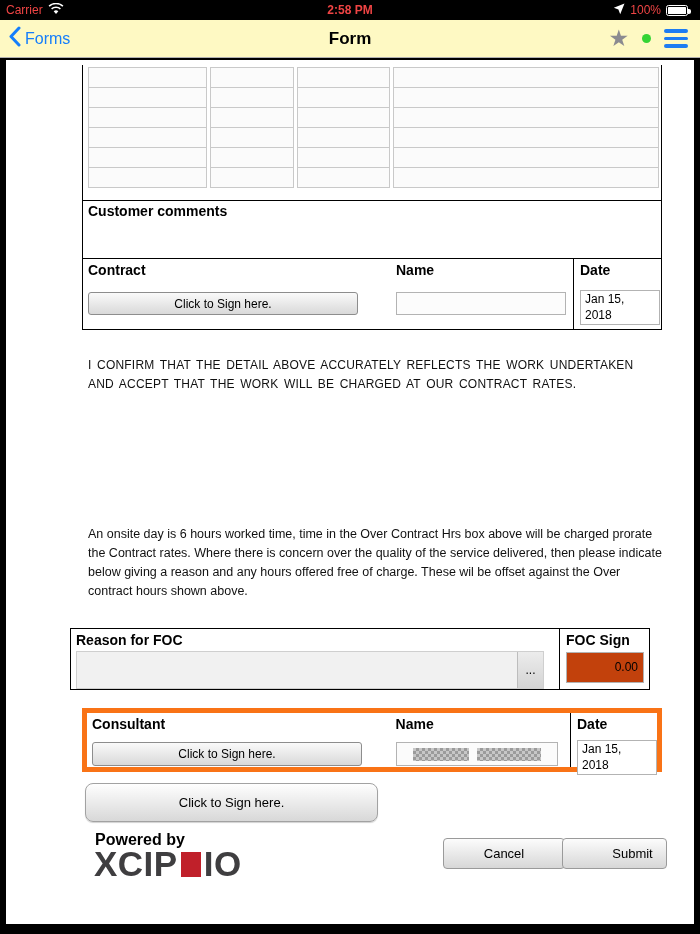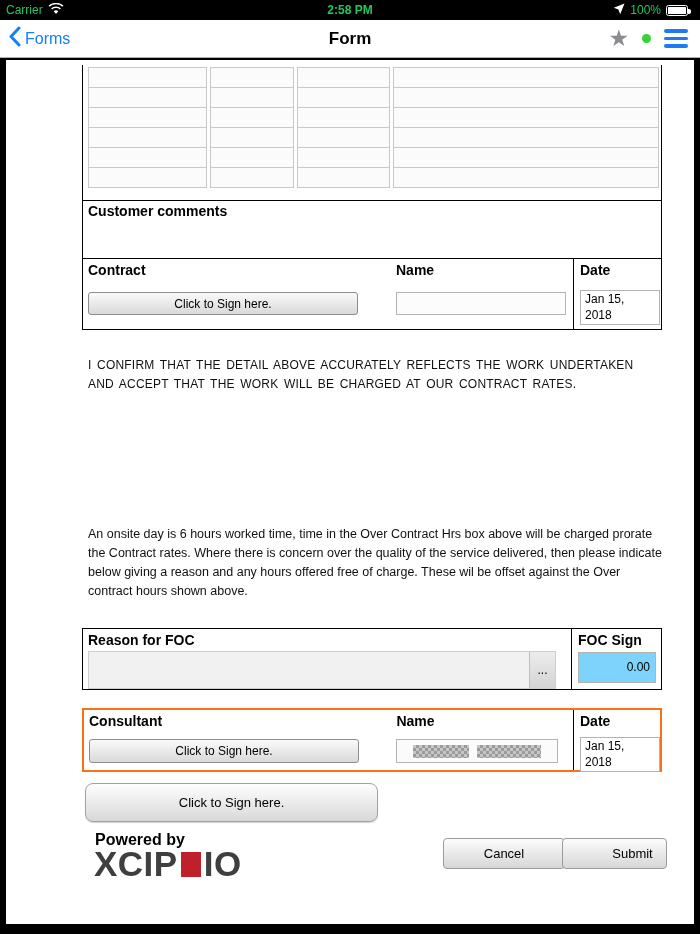--- a/index.html
+++ b/index.html
@@ -2,29 +2,29 @@
 <html><head>
 <meta charset="utf-8">
 <style>
   * { margin:0; padding:0; box-sizing:border-box; }
   html,body { background:#000; }
   body { font-family:"Liberation Sans", sans-serif; }
   .screen { position:relative; width:700px; height:934px; background:#000; overflow:hidden; }
 
   
   .status-bar { position:absolute; top:0; left:0; width:700px; height:20px; background:#000;
-    color:#22c55e; font-size:12px; display:flex; align-items:center; }
+    color:#ef4444; font-size:12px; display:flex; align-items:center; }
   .sb-left { position:absolute; left:6px; display:flex; align-items:center; gap:5px; }
   .sb-time { position:absolute; left:0; right:0; text-align:center; font-weight:700; }
   .sb-right { position:absolute; right:12px; display:flex; align-items:center; gap:5px; }
   .battery { position:relative; width:22px; height:11px; border:1px solid #fff; border-radius:2.5px; background:#fff; background-clip:content-box; padding:1px; }
   .battery::after { content:""; position:absolute; right:-4px; top:3px; width:3px; height:5px; background:#fff; border-radius:0 2px 2px 0; }
 
   
-  .nav-bar { position:absolute; top:20px; left:0; width:700px; height:38px; background:#ffffff;
+  .nav-bar { position:absolute; top:20px; left:0; width:700px; height:38px; background:#fef9c3;
     border-bottom:1px solid #b0b0b0; }
   .nav-back { position:absolute; left:8px; top:0; height:37px; display:flex; align-items:center; gap:4px;
     color:#157efb; font-size:16px; cursor:pointer; }
   .nav-title { position:absolute; left:0; right:0; top:0; height:37px; display:flex; align-items:center;
     justify-content:center; font-size:17px; font-weight:700; color:#000; }
   .nav-right { position:absolute; right:12px; top:0; height:37px; display:flex; align-items:center; gap:13px; }
   .star { font-size:23px; color:#8b8b90; line-height:1; cursor:pointer; }
   .dot { width:9px; height:9px; border-radius:50%; background:#35d435; }
   .menu { display:flex; flex-direction:column; gap:4px; cursor:pointer; }
   .menu i { display:block; width:24px; height:3.5px; border-radius:2px; background:#1d7cf2; }
@@ -54,31 +54,31 @@
     font-family:inherit; color:#000; cursor:pointer; }
   .field-input { margin-top:14px; width:170px; height:23px; border:1px solid #b3b3b3; background:#fcfcfc;
     font-size:12px; display:flex; align-items:center; }
   .date-box { margin-top:12px; width:80px; min-height:32px; border:1px solid #b3b3b3; background:#fff;
     font-size:12px; line-height:1.3; padding:1px 24px 1px 4px; }
 
   .para { position:absolute; color:#111; }
   .p1 { left:82px; top:296px; width:572px; font-size:12px; line-height:19px; letter-spacing:0.2px; word-spacing:2px; }
   .p2 { left:82px; top:465px; width:578px; font-size:12.5px; line-height:19px; }
 
-  .foc-box { position:absolute; left:76px; top:568px; width:580px; height:62px; border:1px solid #000; display:flex; }
+  .foc-box { position:absolute; left:64px; top:568px; width:580px; height:62px; border:1px solid #000; display:flex; }
   .foc-left { flex:1; padding:3px 0 0 5px; }
   .reason-row { margin-top:3px; width:468px; height:38px; display:flex; border:1px solid #cfcfcf; background:#f1f1f1; }
   .reason-input { flex:1; }
   .reason-expand { width:26px; border:none; border-left:1px solid #bdbdbd; background:linear-gradient(#ececec,#d4d4d4);
     font-size:12px; font-family:inherit; color:#000; cursor:pointer; }
   .foc-right { width:90px; border-left:1px solid #000; padding:3px 0 0 6px; }
-  .hours-box { margin-top:4px; width:78px; height:31px; border:1px solid #b3b3b3; background:#7dd3fc;
+  .hours-box { margin-top:4px; width:78px; height:31px; border:1px solid #b3b3b3; background:#c2410c;
     font-size:12px; text-align:right; line-height:29px; padding-right:5px; }
 
-  .consult-box { position:absolute; left:76px; top:648px; width:580px; height:64px; border:2px solid #f97316; display:flex; }
+  .consult-box { position:absolute; left:76px; top:648px; width:580px; height:64px; border:5px solid #f97316; display:flex; }
   .consult-box .cellA .sign-btn { margin-top:10px; height:24px; }
   .consult-box .field-input { margin-top:10px; width:162px; height:24px; background:#fbfbfb;
     justify-content:center; gap:8px; }
   .consult-box .date-box { margin-top:8px; min-height:31px; }
   .pixel { display:inline-block; height:13px;
     background:repeating-conic-gradient(#9b9b9b 0% 25%, #c7c7c7 0% 50%) 0 0 / 6px 6px;
     filter:blur(0.4px); }
 
   .big-sign { position:absolute; left:79px; top:723px; width:293px; height:39px; border:1px solid #a2a2a2;
     border-radius:8px; background:linear-gradient(#fefefe,#d8d8d8); font-size:13px; font-family:inherit;

